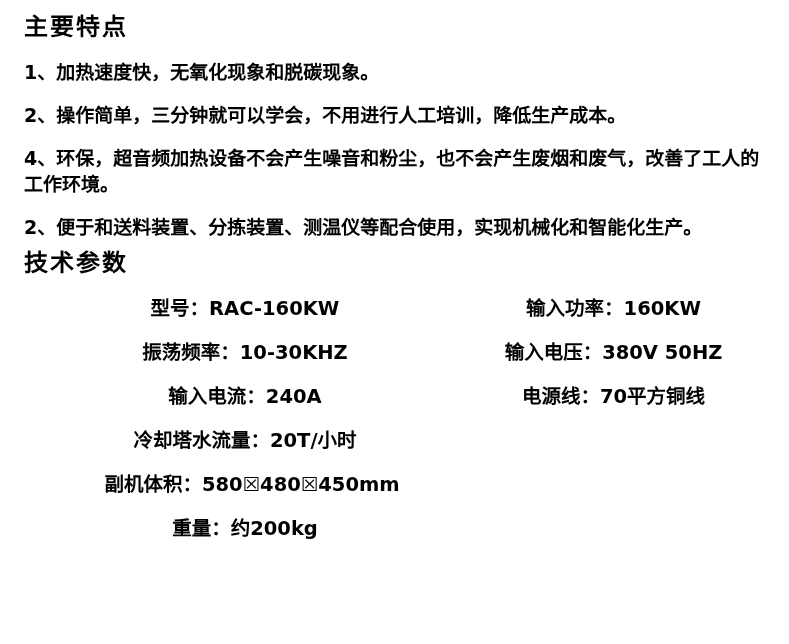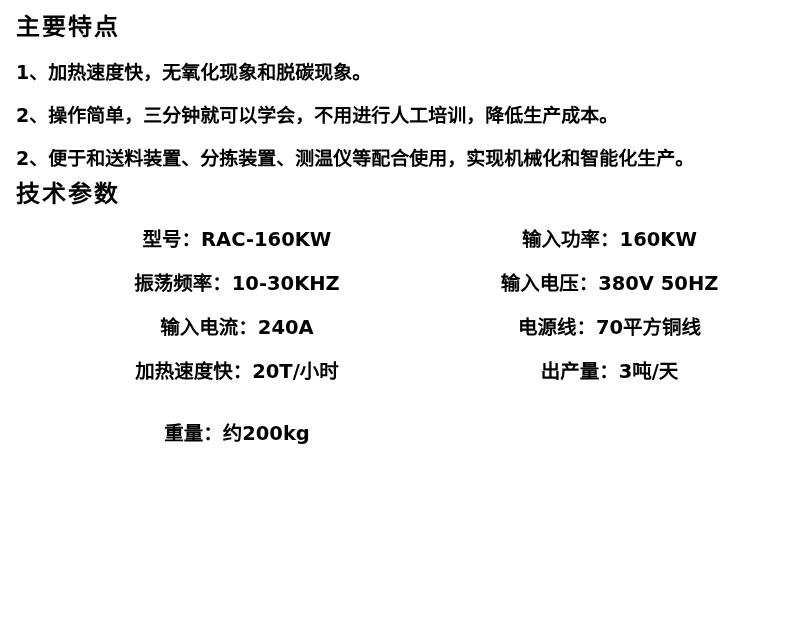--- a/index.html
+++ b/index.html
@@ -5,21 +5,21 @@
   html, body {
     margin: 0;
     padding: 0;
     background: #ffffff;
   }
   .page {
     position: relative;
     width: 789px;
     height: 644px;
     box-sizing: border-box;
-    padding: 12px 28px 0 16px;
+    padding: 12px 28px 0 24px;
     overflow: hidden;
     background: var(--bg, #ffffff);
     color: var(--fg, #000000);
     font-family: "DejaVu Sans", "Liberation Sans", sans-serif;
     font-weight: bold;
   }
   h2.sec-heading {
     margin: 0;
     font-size: 24px;
     line-height: 30px;
@@ -50,45 +50,46 @@
 </style>
 </head>
 <body>
 
 <div class="page" style="--bg: #ffffff; --fg: #000000;">
 
   <h2 class="sec-heading">主要特点</h2>
 
   <p class="feature">1、加热速度快，无氧化现象和脱碳现象。</p>
   <p class="feature">2、操作简单，三分钟就可以学会，不用进行人工培训，降低生产成本。</p>
+  <p class="feature">4、环保，超音频加热设备不会产生噪音和粉尘，也不会产生废烟和废气，改善了工人的工作环境。</p>
   <p class="feature">2、便于和送料装置、分拣装置、测温仪等配合使用，实现机械化和智能化生产。</p>
 
   <h2 class="sec-heading specs">技术参数</h2>
 
   <div class="spec-row">
     <div class="spec-cell">型号：RAC-160KW</div>
     <div class="spec-cell">输入功率：160KW</div>
   </div>
 
   <div class="spec-row">
     <div class="spec-cell">振荡频率：10-30KHZ</div>
     <div class="spec-cell">输入电压：380V 50HZ</div>
   </div>
 
   <div class="spec-row">
     <div class="spec-cell">输入电流：240A</div>
     <div class="spec-cell">电源线：70平方铜线</div>
   </div>
 
   <div class="spec-row">
-    <div class="spec-cell">加热速度快：20T/小时</div>
-    <div class="spec-cell">出产量：3吨/天</div>
+    <div class="spec-cell">冷却塔水流量：20T/小时</div>
   </div>
 
   <div class="spec-row">
+    <div class="spec-cell indent">副机体积：580☒480☒450mm</div>
   </div>
 
   <div class="spec-row">
     <div class="spec-cell">重量：约200kg</div>
     <div class="spec-cell"></div>
   </div>
 
 </div>
 
 </body></html>

